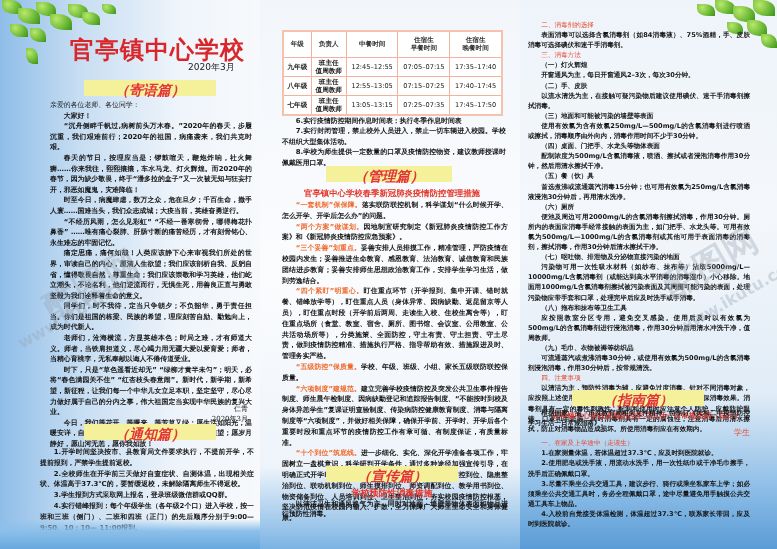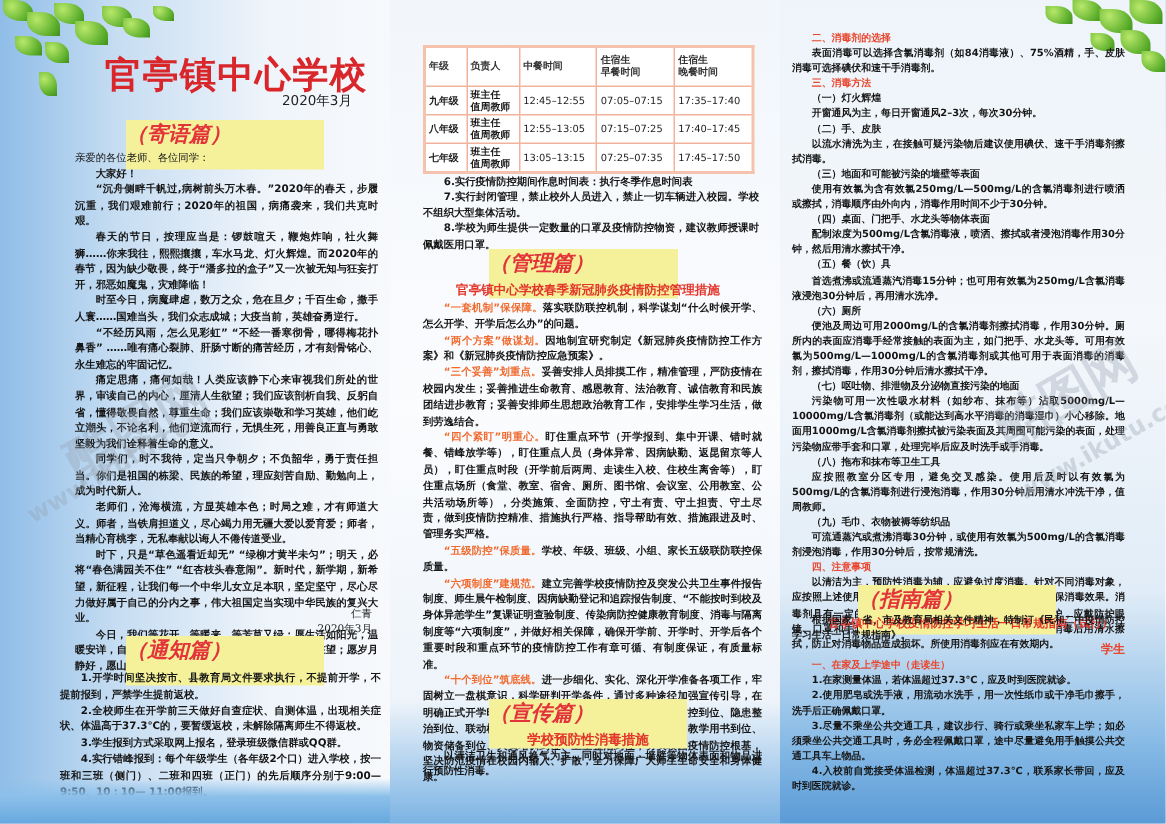--- a/index.html
+++ b/index.html
@@ -13,30 +13,30 @@
   .panel{position:absolute;top:0;height:549px}
   #p-left{left:0;width:260px;
     background:linear-gradient(90deg,#8fbde8 0%,#c6ddf2 30%,#f0f5fb 70%,#f7f9fc 100%);}
   #p-mid{left:260px;width:260px;background:linear-gradient(180deg,#f2f6fb 0%,#fbfcfe 50%,#eef4fa 85%,#9bc5ea 96%,#7bb3e3 100%);}
   #p-right{left:520px;width:257px;background:linear-gradient(180deg,#eef4fa 0%,#f4f7fb 40%,#e0ecf7 72%,#88bbe6 90%,#5b9bd6 100%);}
   #p-left::after{content:"";position:absolute;left:0;right:0;bottom:0;height:30px;background:linear-gradient(180deg,rgba(255,255,255,0) 0%,#8cc0ea 40%,#67a8de 100%)}
   .leaves{position:absolute;pointer-events:none}
   .leaf{position:absolute;border-radius:0 60% 0 60%;background:radial-gradient(circle at 30% 30%,#b8e86a,#5cae2c 70%,#3f8e1d)}
   .title{position:absolute;left:70px;top:34px;font-family:"DejaVu Serif","Liberation Serif",serif;font-size:24px;font-weight:bold;color:#d8262a;letter-spacing:1px}
   .date{position:absolute;left:188px;top:61px;font-size:9px;color:#222}
-  .pill{position:absolute;height:33px;border-radius:0;background:#f4f19a;
+  .pill{position:absolute;height:16px;border-radius:0;background:#f4f19a;text-align:center;
     font-family:"DejaVu Serif","Liberation Serif",serif;font-weight:bold;font-style:italic;color:#e2343a;font-size:14px;line-height:20px}
   .txt{position:absolute;font-size:7.2px;line-height:11.4px;color:#161616;font-weight:bold;text-align:justify}
   .txt p{text-indent:2em}
   .txt p.noind{text-indent:0}
   .orange{color:#f06a2e}
-  .hd{color:#e8462d;font-weight:bold}
+  .hd{color:#e8462d;font-weight:normal}
   .subtitle{position:absolute;font-size:9px;font-weight:bold;color:#e3362b;text-align:center}
   .sign{position:absolute;right:12px;font-family:"DejaVu Serif","Liberation Serif",serif;font-size:7px;font-weight:normal;text-align:right;line-height:10px}
-  table{position:absolute;left:22px;top:30px;width:221px;border-collapse:collapse;background:#fff;font-size:6.6px;font-weight:bold;text-align:left}
+  table{position:absolute;left:22px;top:30px;width:221px;border-collapse:collapse;background:#fff;font-size:6.6px;font-weight:bold;text-align:center}
   td,th{border:1px solid #f1b39b;padding:1px 2px;height:19px;line-height:8px}
   th{height:26px;color:#333}
   table{border:2px solid #f5c2ad}
   .wm{position:absolute;font-size:34px;font-weight:bold;color:rgba(150,160,175,0.35);transform:rotate(-30deg);pointer-events:none}
   .wm2{position:absolute;font-size:16px;font-weight:bold;color:rgba(150,160,175,0.35);transform:rotate(-30deg);pointer-events:none}
 </style>
 </head>
 <body>
 
 <div class="panel" id="p-left">

